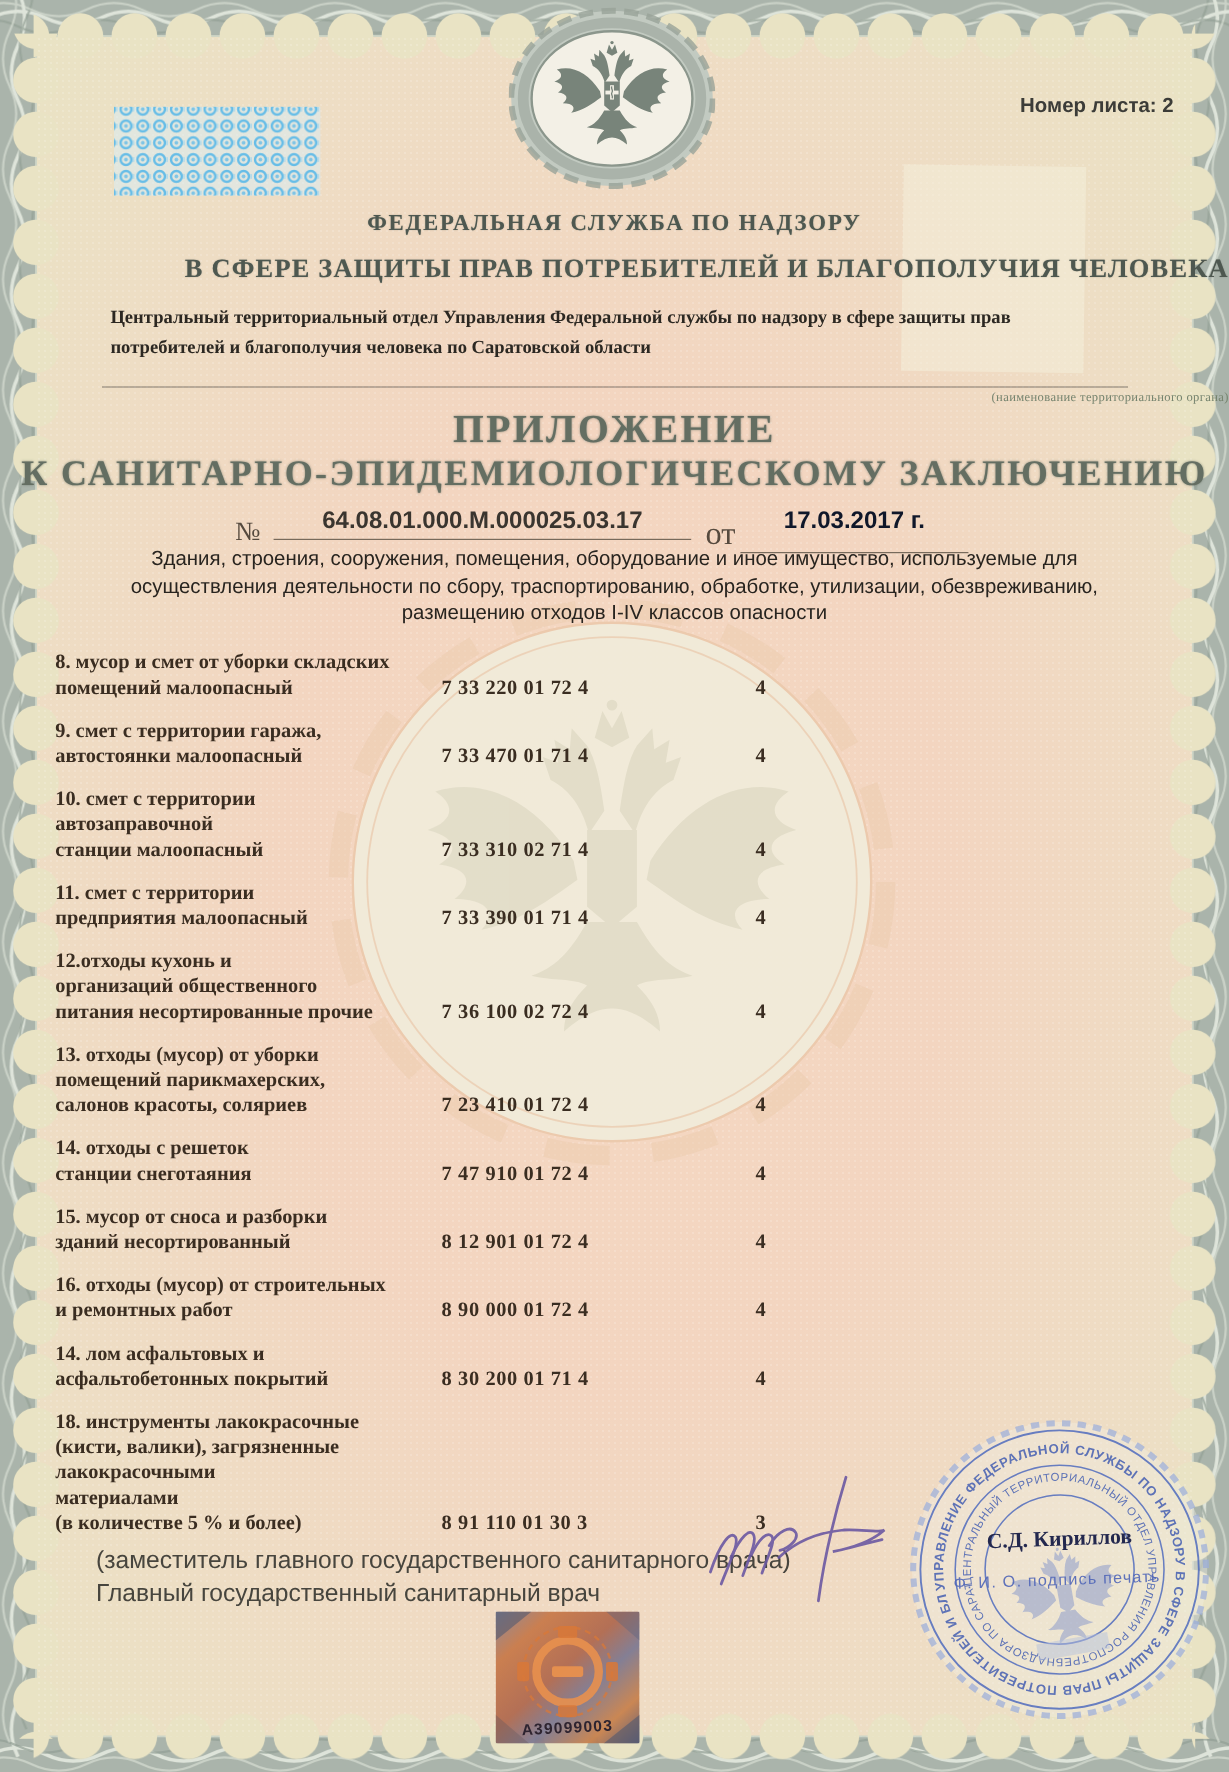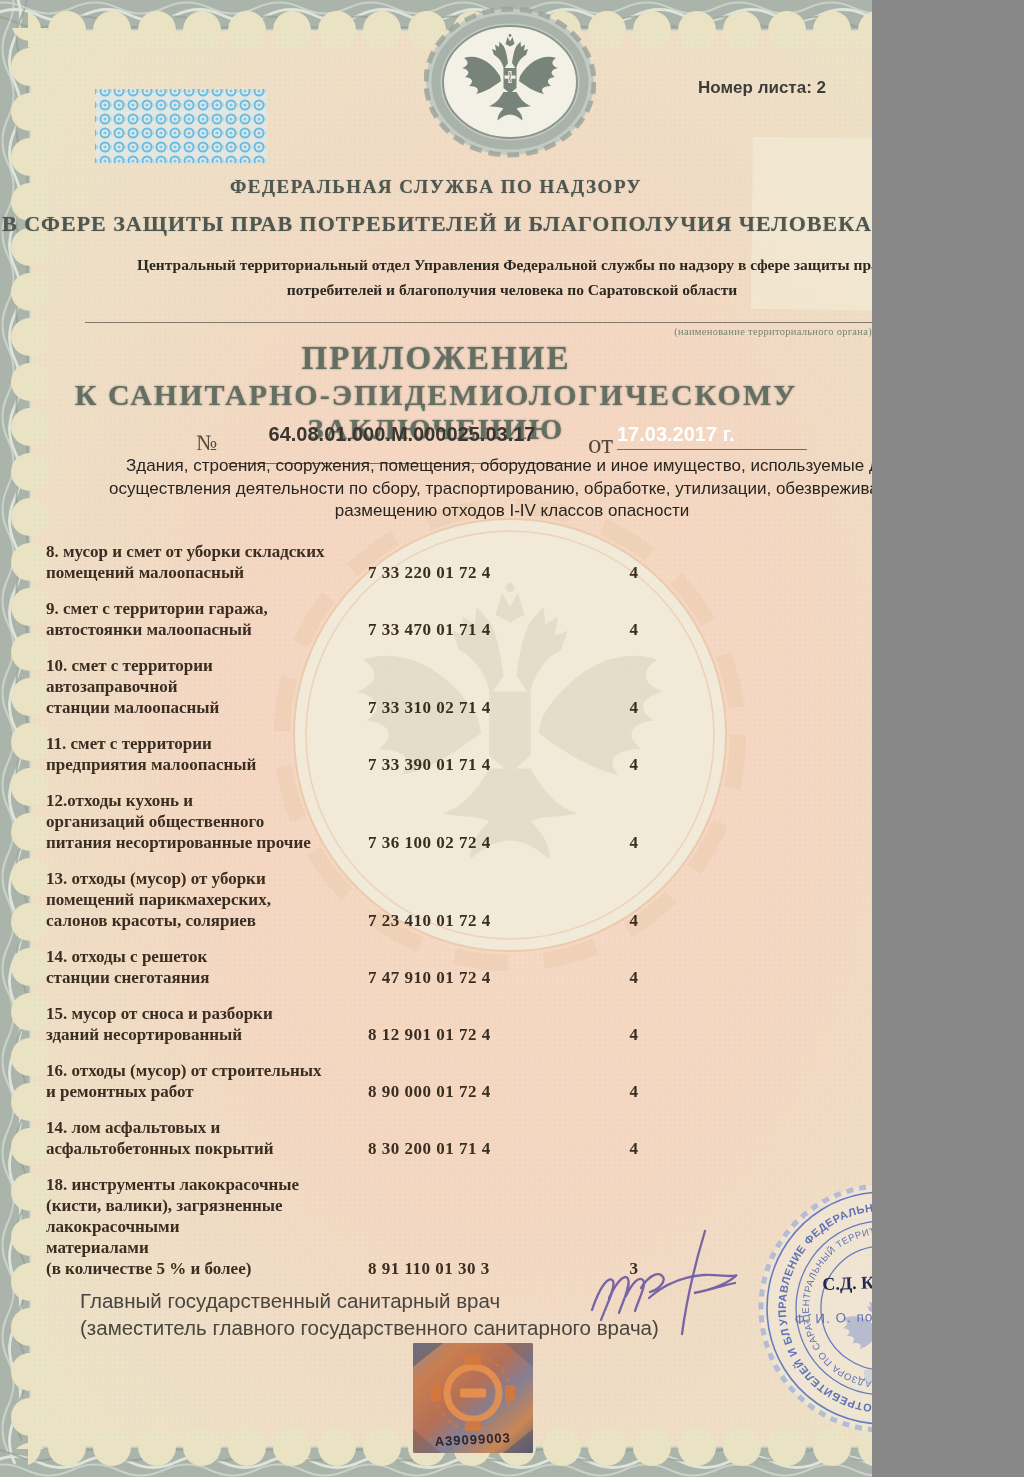--- a/index.html
+++ b/index.html
@@ -1,38 +1,38 @@
 <!DOCTYPE html>
 <html><head>
 <meta charset="utf-8">
 <style>
   html,body{margin:0;padding:0;background:#888;}
   .page{
-    position:relative;width:872px;height:1477px;overflow:hidden;
+    position:relative;width:1024px;height:1477px;overflow:hidden;
     font-family:"Liberation Serif",serif;
     -webkit-font-smoothing:antialiased;
   }
   .bg{position:absolute;left:0;top:0;z-index:0;}
   .sheet-number{
     position:absolute;top:78px;right:46px;z-index:3;
     font-family:"Liberation Sans",sans-serif;font-weight:bold;font-size:17px;color:#3c3c38;
   }
   .emblem{position:absolute;left:424px;top:6px;width:172px;height:158px;z-index:3;}
   .header1{
     position:absolute;top:176px;left:0;width:100%;text-align:center;z-index:3;
     font-weight:bold;font-size:19px;letter-spacing:1.5px;color:#4e5850;
     text-shadow:0 0 1px rgba(78,88,80,.55);
   }
   .header2{
     position:absolute;top:211px;left:0;width:100%;text-align:right;z-index:3;
     font-weight:bold;font-size:22px;letter-spacing:1px;color:#4e5850;
     text-shadow:0 0 1px rgba(78,88,80,.55);
   }
   .territorial{
-    position:absolute;top:253px;left:92px;width:840px;text-align:center;z-index:3;
+    position:absolute;top:253px;left:92px;width:840px;z-index:3;
     font-weight:bold;font-size:15.5px;color:#2c2822;line-height:1.6;white-space:pre-line;
   }
   .rule{position:absolute;top:322px;left:85px;width:855px;height:0;border-top:1.5px solid rgba(70,66,58,.65);z-index:3;}
   .territorial-caption{
     position:absolute;top:326px;left:0;width:100%;text-align:right;z-index:3;
     font-size:10.5px;color:#76846f;letter-spacing:.3px;
   }
   .title1{
     position:absolute;top:340px;left:0;width:100%;text-align:center;z-index:3;
     font-weight:bold;font-size:33px;letter-spacing:2px;color:#646e62;
@@ -40,27 +40,27 @@
   }
   .title2{
     position:absolute;top:378px;left:0;width:100%;text-align:center;z-index:3;
     font-weight:bold;font-size:30px;letter-spacing:2px;color:#646e62;
     text-shadow:0 0 2px rgba(100,110,98,.8);
   }
   .no-label{position:absolute;top:430px;left:196px;font-size:22px;color:#564a3e;z-index:3;}
   .no-value{
     position:absolute;top:423px;left:228px;width:348px;text-align:center;z-index:3;
     font-family:"Liberation Sans",sans-serif;font-weight:bold;font-size:20px;color:#3a352f;
-    border-bottom:1.5px solid #776a5b;padding-bottom:17px;
+    border-bottom:1.5px solid #776a5b;padding-bottom:3px;
   }
   .ot-label{position:absolute;top:429px;left:588px;font-size:27px;color:#564a3e;z-index:3;}
   .date-value{
-    position:absolute;top:423px;left:617px;width:190px;z-index:3;
-    font-family:"Liberation Sans",sans-serif;font-weight:bold;font-size:20px;color:#ffffff;
-    border-bottom:1.5px solid #776a5b;padding-bottom:3px;
+    position:absolute;top:423px;left:617px;width:190px;text-align:center;z-index:3;
+    font-family:"Liberation Sans",sans-serif;font-weight:bold;font-size:20px;color:#0f172a;
+    border-bottom:1.5px solid #776a5b;padding-bottom:14px;
   }
   .subject{
     position:absolute;top:455px;left:32px;width:960px;text-align:center;z-index:3;
     font-family:"Liberation Sans",sans-serif;font-size:17px;color:#28241f;line-height:1.33;white-space:pre-line;
   }
   .items{position:absolute;top:541px;left:46px;width:628px;z-index:3;}
   .item-row{display:flex;align-items:flex-end;margin-bottom:15px;}
   .item-label{
     width:322px;font-weight:bold;font-size:17px;line-height:21px;color:#3a2d21;white-space:pre-line;
   }
@@ -279,22 +279,22 @@
       <path d="M14,84 C22,60 31,49 35,55 C38,61 29,78 23,94"></path>
       <path d="M31,72 C39,55 47,47 50,53 C53,59 45,75 41,87"></path>
       <path d="M48,70 C54,57 61,50 65,54 C69,58 60,75 57,85"></path>
       <path d="M63,62 C71,49 81,45 85,51 C88,56 80,64 72,66"></path>
       <path d="M71,72 C85,59 103,51 125,49 C141,48 153,52 159,49 C149,58 132,64 116,67 C128,65 143,60 157,57"></path>
       <path d="M104,108 C108,78 117,38 127,5"></path>
     </g>
   </svg>
 
   <div class="sign-caption">
+    <div>(заместитель главного государственного санитарного врача)</div>
     <div>Главный государственный санитарный врач</div>
-    <div>(заместитель главного государственного санитарного врача)</div>
   </div>
 
   <svg class="hologram" width="120" height="110" viewBox="0 0 120 110">
     <defs>
       <linearGradient id="holo" x1="0%" y1="0%" x2="100%" y2="100%">
         <stop offset="0%" stop-color="#8a8698"></stop>
         <stop offset="20%" stop-color="#c87a4a"></stop>
         <stop offset="45%" stop-color="#b06a50"></stop>
         <stop offset="62%" stop-color="#7e7a92"></stop>
         <stop offset="82%" stop-color="#c8824e"></stop>

